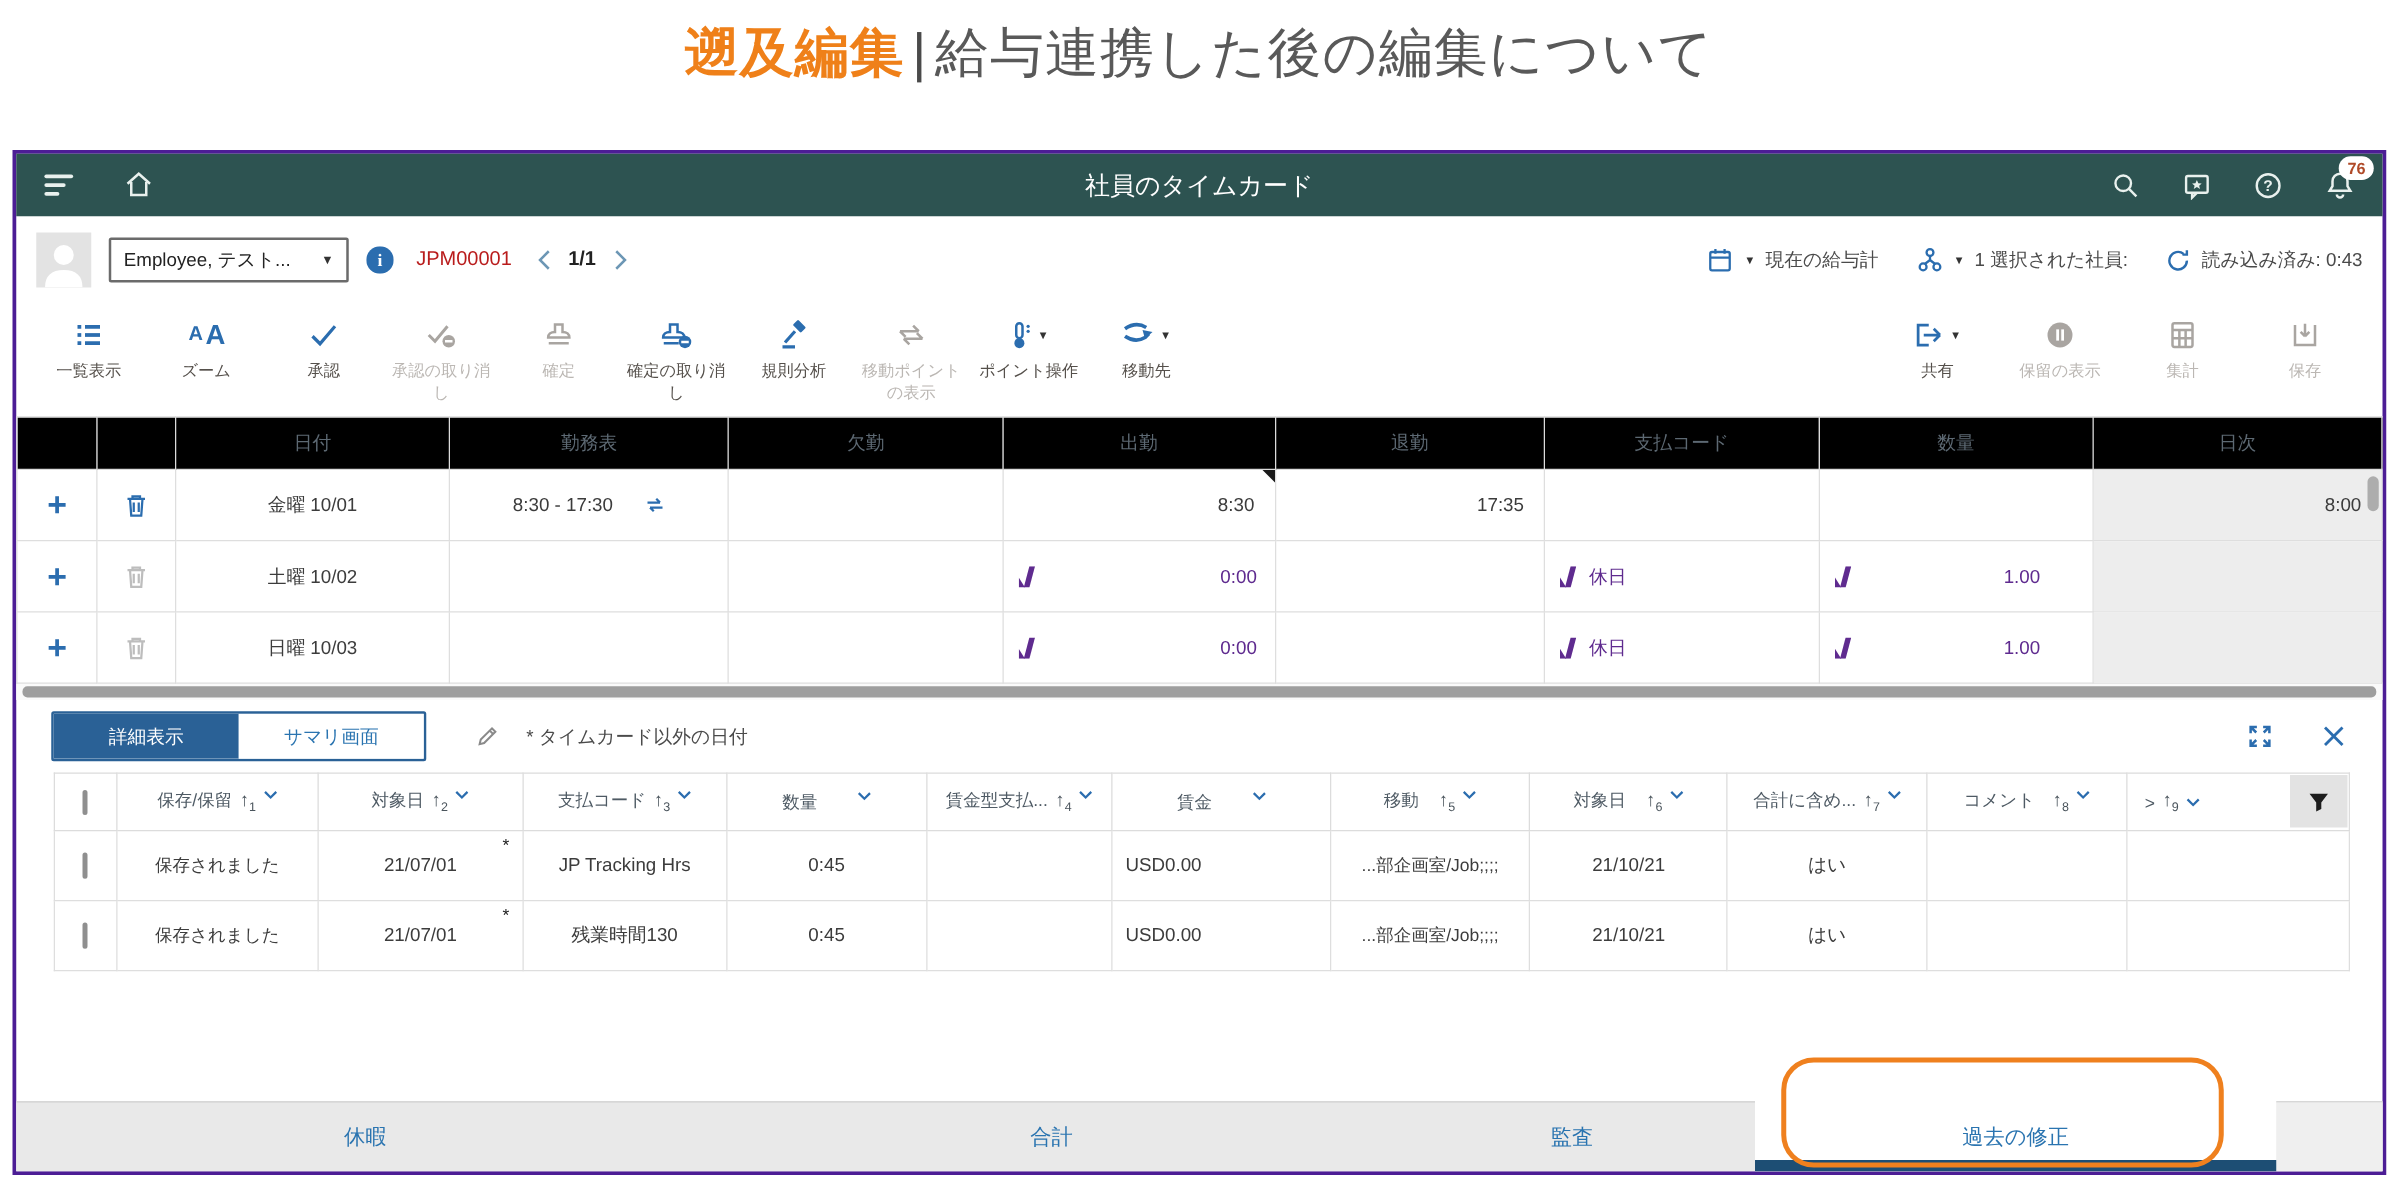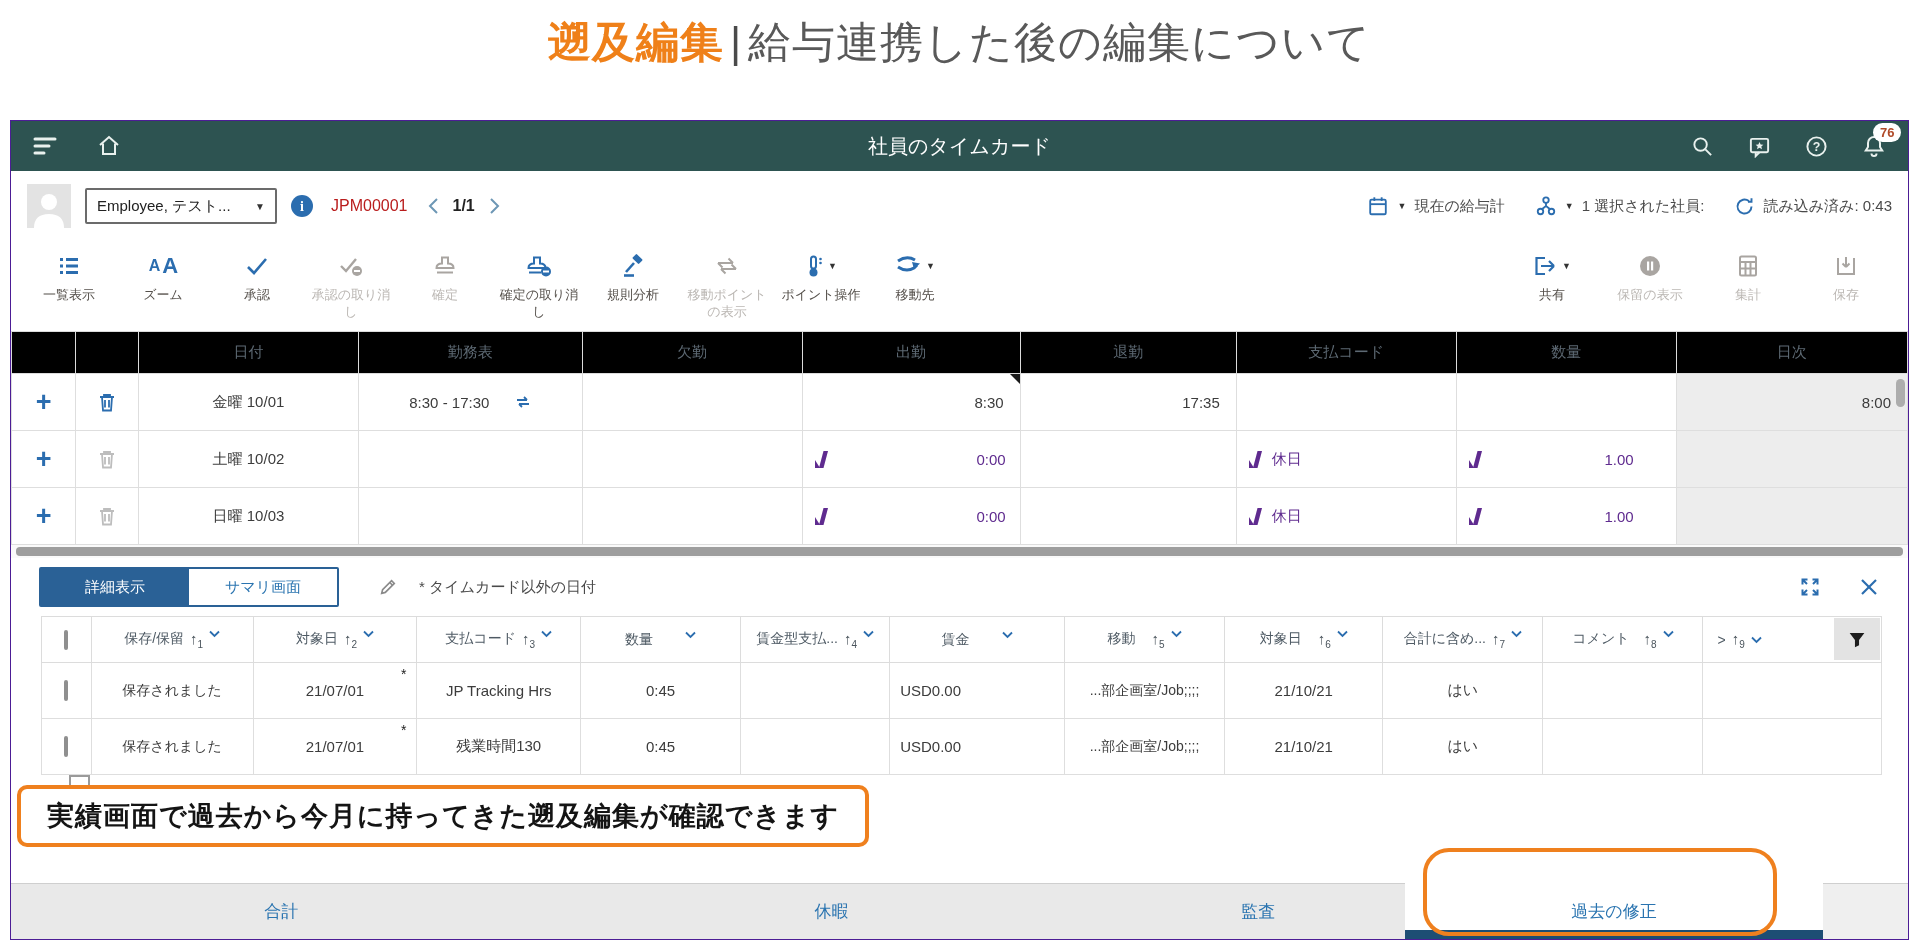--- a/index.html
+++ b/index.html
@@ -8,21 +8,21 @@
 
   
   .page-title { position:absolute; top:14px; left:0; width:100%; text-align:center;
     font-size:43px; letter-spacing:1px; }
   .page-title .hl { color:#EF8019; font-weight:bold; }
   .page-title .sep { color:#4a4a4a; font-weight:300; margin:0 6px; }
   .page-title .rest { color:#595959; font-weight:400; }
 
   
   .app { position:absolute; left:10px; top:120px; width:1899px; height:820px;
-    border:1px solid #4c1d95; background:#fff; display:flex; flex-direction:column; }
+    border:3px solid #4c1d95; background:#fff; display:flex; flex-direction:column; }
 
   
   .teal { height:50px; background:#2D5351; display:flex; align-items:center;
     padding:0 22px; color:#E9F1EE; position:relative; flex:none; }
   .teal .app-title { position:absolute; left:0; right:0; text-align:center;
     font-size:20px; color:#fff; }
   .teal-left { display:flex; align-items:center; gap:38px; z-index:1; }
   .teal-right { margin-left:auto; display:flex; align-items:center; gap:34px; z-index:1; }
   .bell-wrap { position:relative; }
   .badge { position:absolute; top:-11px; left:11px; background:#fff; border-radius:10px;
@@ -760,27 +760,23 @@
       </tr>
     </tbody>
       </table>
     <div class="filter-box">
       <svg width="18" height="19" viewBox="0 0 22 22">
           <polygon points="2,3 20,3 13.5,11.5 13.5,18 8.5,20.5 8.5,11.5" fill="#1d1d1d"></polygon>
         </svg>
     </div>
   </div>
 
-  <div class="callout-row">
-    <div class="partial-cb"></div>
-    <div class="callout">実績画面で過去から今月に持ってきた遡及編集が確認できます</div>
-  </div>
 
   <div class="tabs">
+    <div class="tab t1">休暇</div>
     <div class="tab t2">合計</div>
-    <div class="tab t1">休暇</div>
     <div class="tab t3">監査</div>
     <div class="tab t4 active">過去の修正</div>
     <div class="tab-filler"></div>
   </div>
 
   <div class="ring"></div>
 </div>
 
 </body></html>

